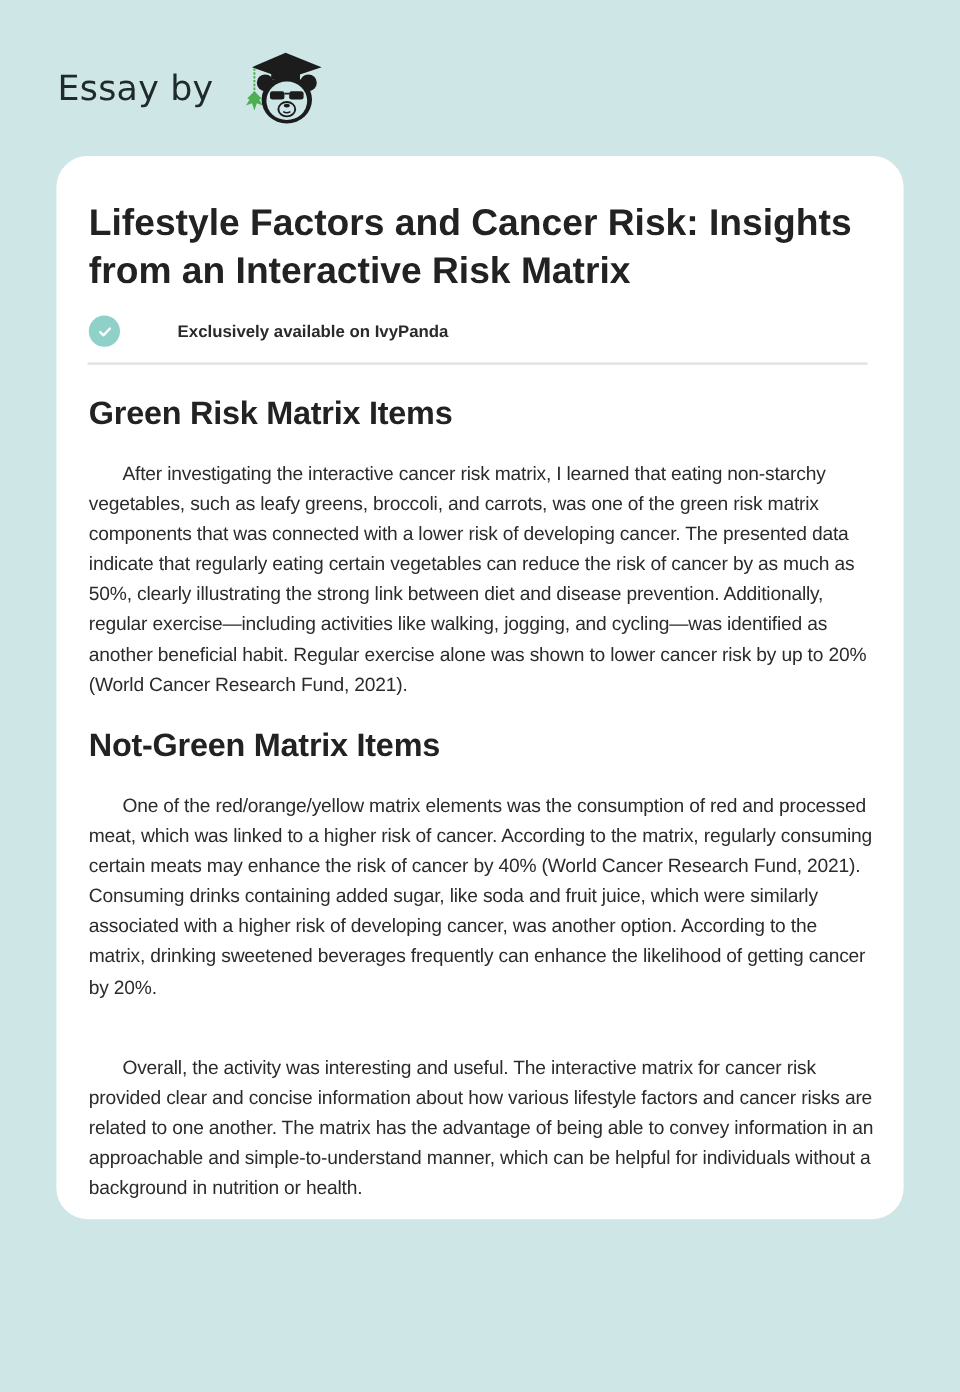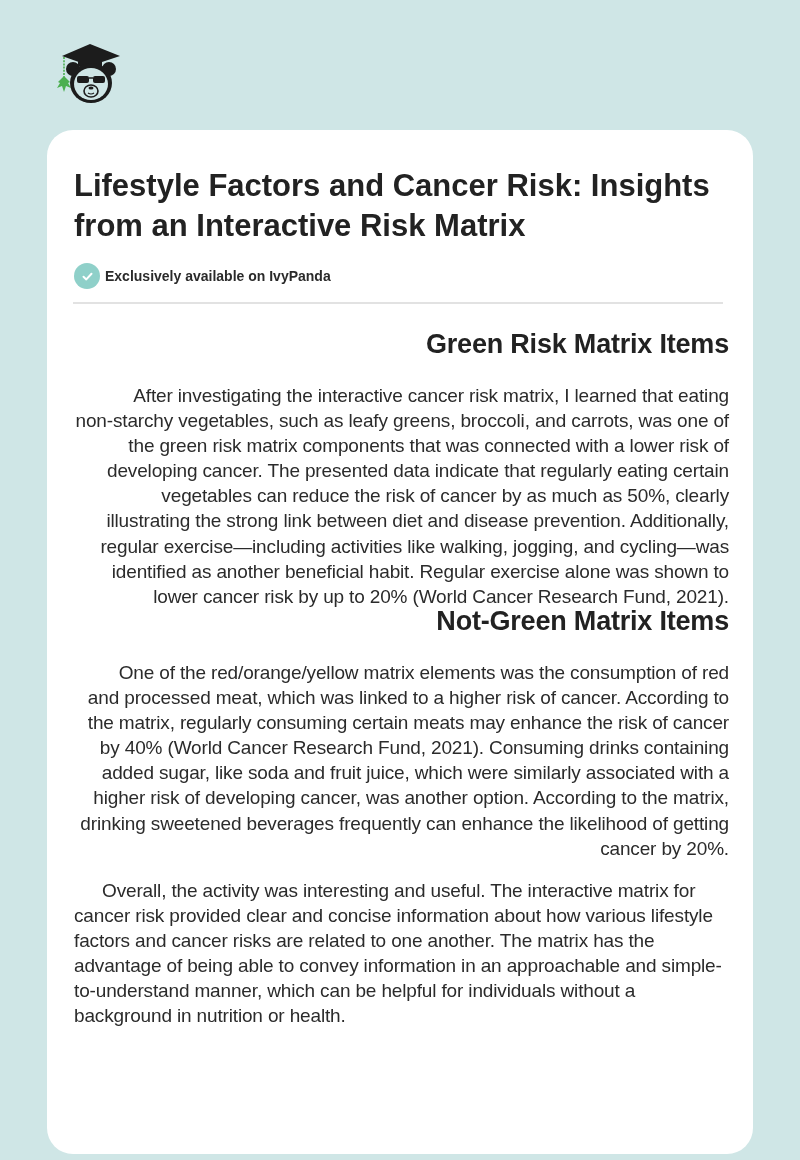--- a/index.html
+++ b/index.html
@@ -35,37 +35,37 @@
       color: #1c1c1c;
       margin-left: 6px;
       margin-top: 8px;
       letter-spacing: -0.3px;
     }
     .brand sup { font-size: 14px; font-weight: bold; vertical-align: 14px; margin-left: 1px; }
 
     .card {
       position: absolute;
       left: 47px; top: 130px;
-      width: 706px; height: 1024px;
+      width: 706px; height: 886px;
       background: #ffffff;
       border-radius: 26px;
     }
     .title {
       position: absolute;
       left: 27px; top: 36px;
       width: 660px;
       font-size: 31px;
       font-weight: bold;
       line-height: 40px;
       color: #222;
     }
     .exclusive {
       position: absolute;
       left: 27px; top: 133px;
-      display: flex; align-items: center;
+      display: flex; align-items: center; gap: 43px;
     }
     .check-badge {
       width: 26px; height: 26px; border-radius: 50%;
       background: #8fd0c9;
       display: flex; align-items: center; justify-content: center;
       margin-right: 5px;
     }
     .exclusive-text { font-size: 14px; font-weight: bold; color: #2a2a2a; }
     .divider {
       position: absolute;
@@ -76,34 +76,35 @@
     .section { position: absolute; left: 27px; width: 655px; }
     .section h2 {
       font-size: 27px;
       font-weight: bold;
       color: #222;
       line-height: 34px;
       letter-spacing: -0.2px;
     }
     .section p {
       margin-top: 22px;
-      font-size: 19px;
+      font-size: 16px;
       line-height: 25.1px;
       color: #2b2b2b;
       text-indent: 28px;
       letter-spacing: -0.15px;
     }
-    .s1 { top: 197px; text-align: right; }
-    .s2 { top: 474px; text-align: right; }
+    .s1 { top: 197px; }
+    .s2 { top: 474px; }
     .s3 { top: 726px; }
   </style>
 </head>
 <body>
 
 <div class="header">
+  <span class="essay-by">Essay by</span>
   <div style="display:flex;align-items:center;">
     <svg class="logo-icon" viewBox="0 0 84 72">
 
       <polygon points="14,20 42,8 72,20 42,30" fill="#1c1c1c"></polygon>
       <rect x="30" y="20" width="24" height="10" fill="#1c1c1c"></rect>
 
       <line x1="16" y1="21" x2="16" y2="42" stroke="#4caf50" stroke-width="1.6" stroke-dasharray="2,1.2"></line>
 
       <path d="M16 40 L10 46 L12 47 L9 52 L14 50 L16 56 L18 50 L23 52 L20 47 L22 46 Z" fill="#4caf50"></path>
 

